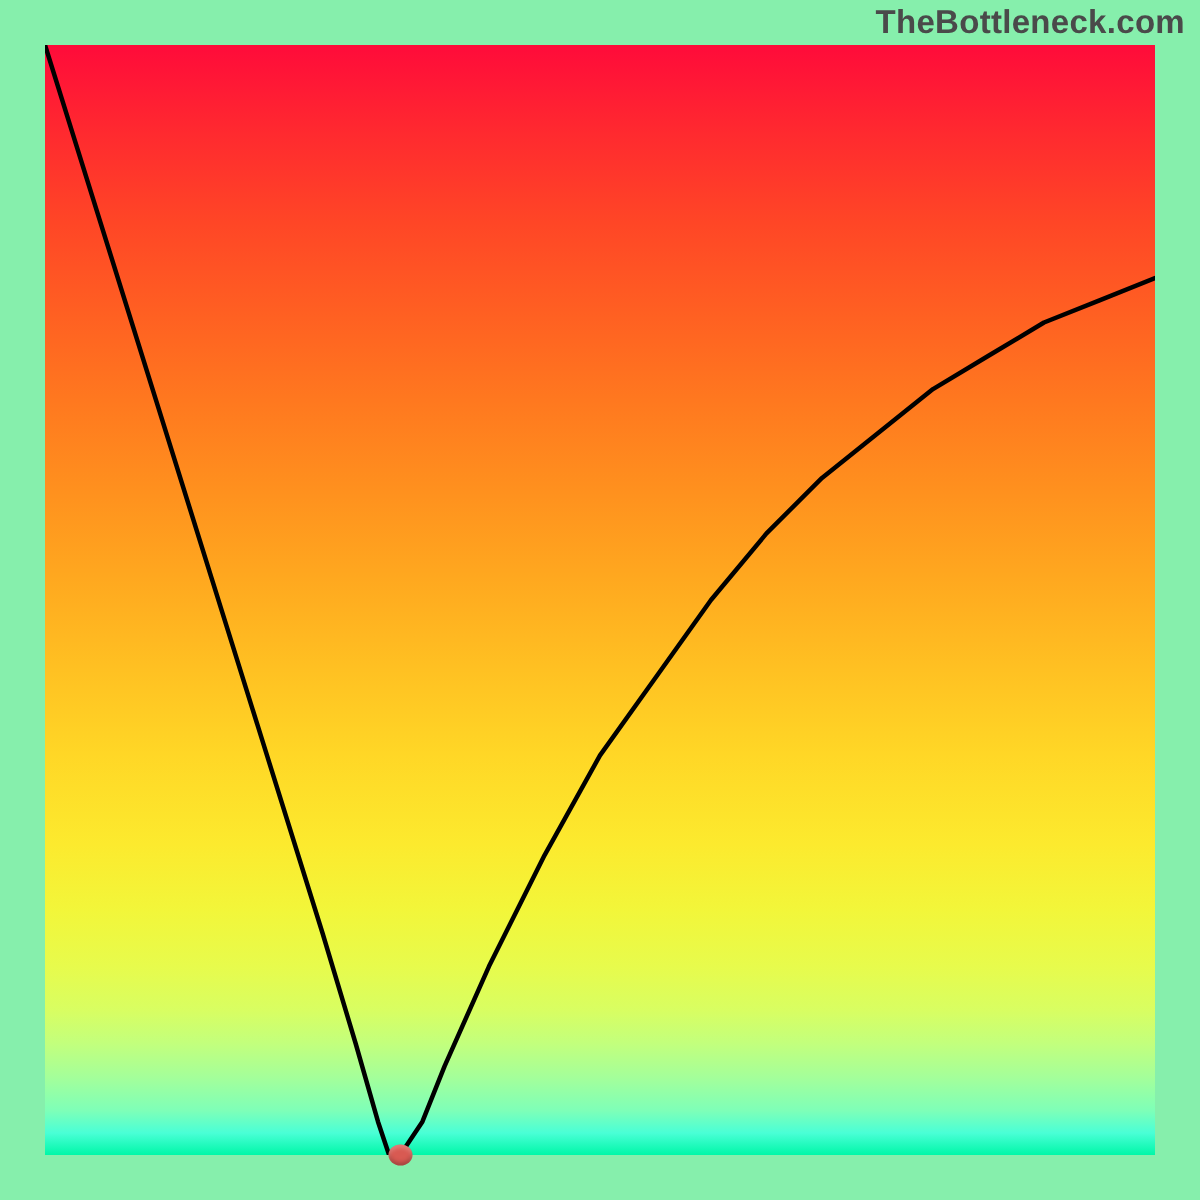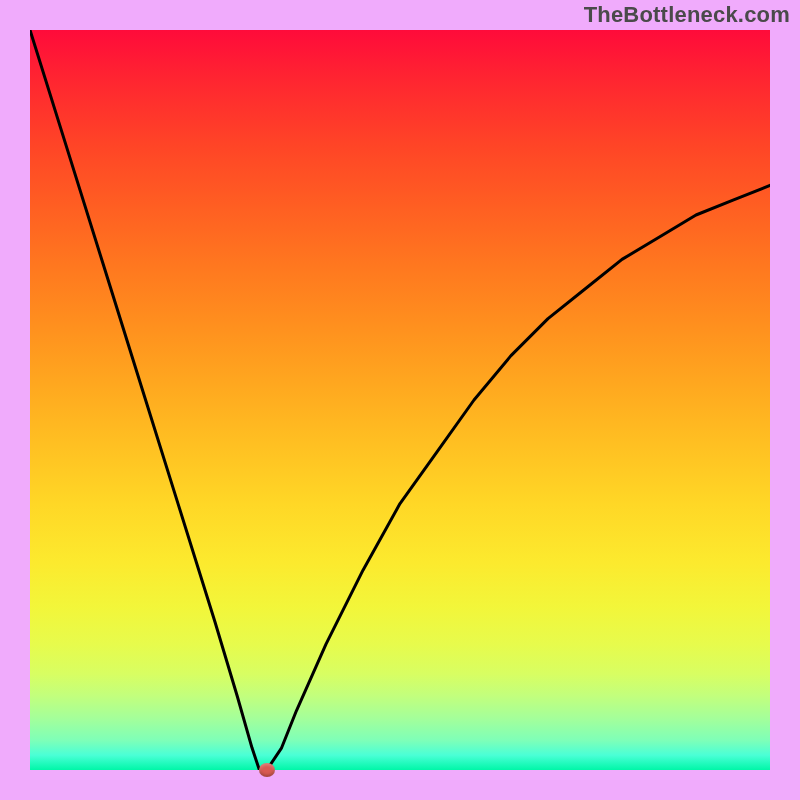--- a/index.html
+++ b/index.html
@@ -8,21 +8,21 @@
     width: 800px;
     height: 800px;
     background: #000;
     font-family: Arial, Helvetica, sans-serif;
     overflow: hidden;
   }
   .frame {
     position: relative;
     width: 800px;
     height: 800px;
-    background: #f0abfc;
+    background: #86efac;
   }
   .watermark {
     position: absolute;
     top: 2px;
     right: 10px;
     color: #4a4a4a;
     font-size: 22px;
     font-weight: 600;
     letter-spacing: 0.2px;
     z-index: 5;

